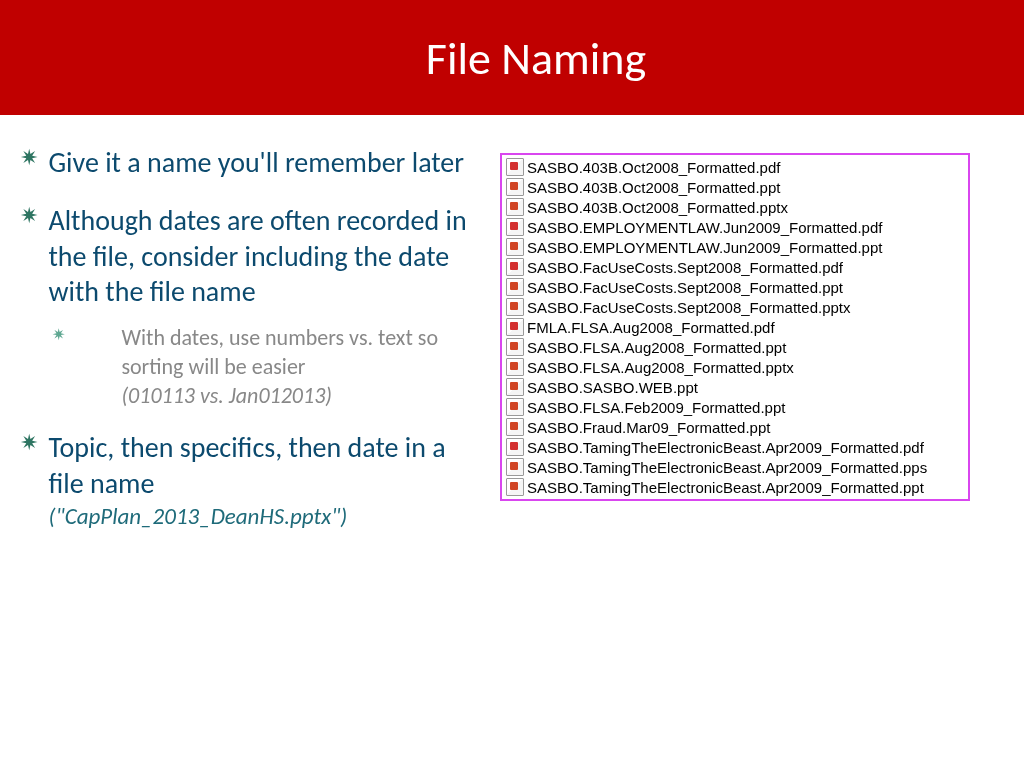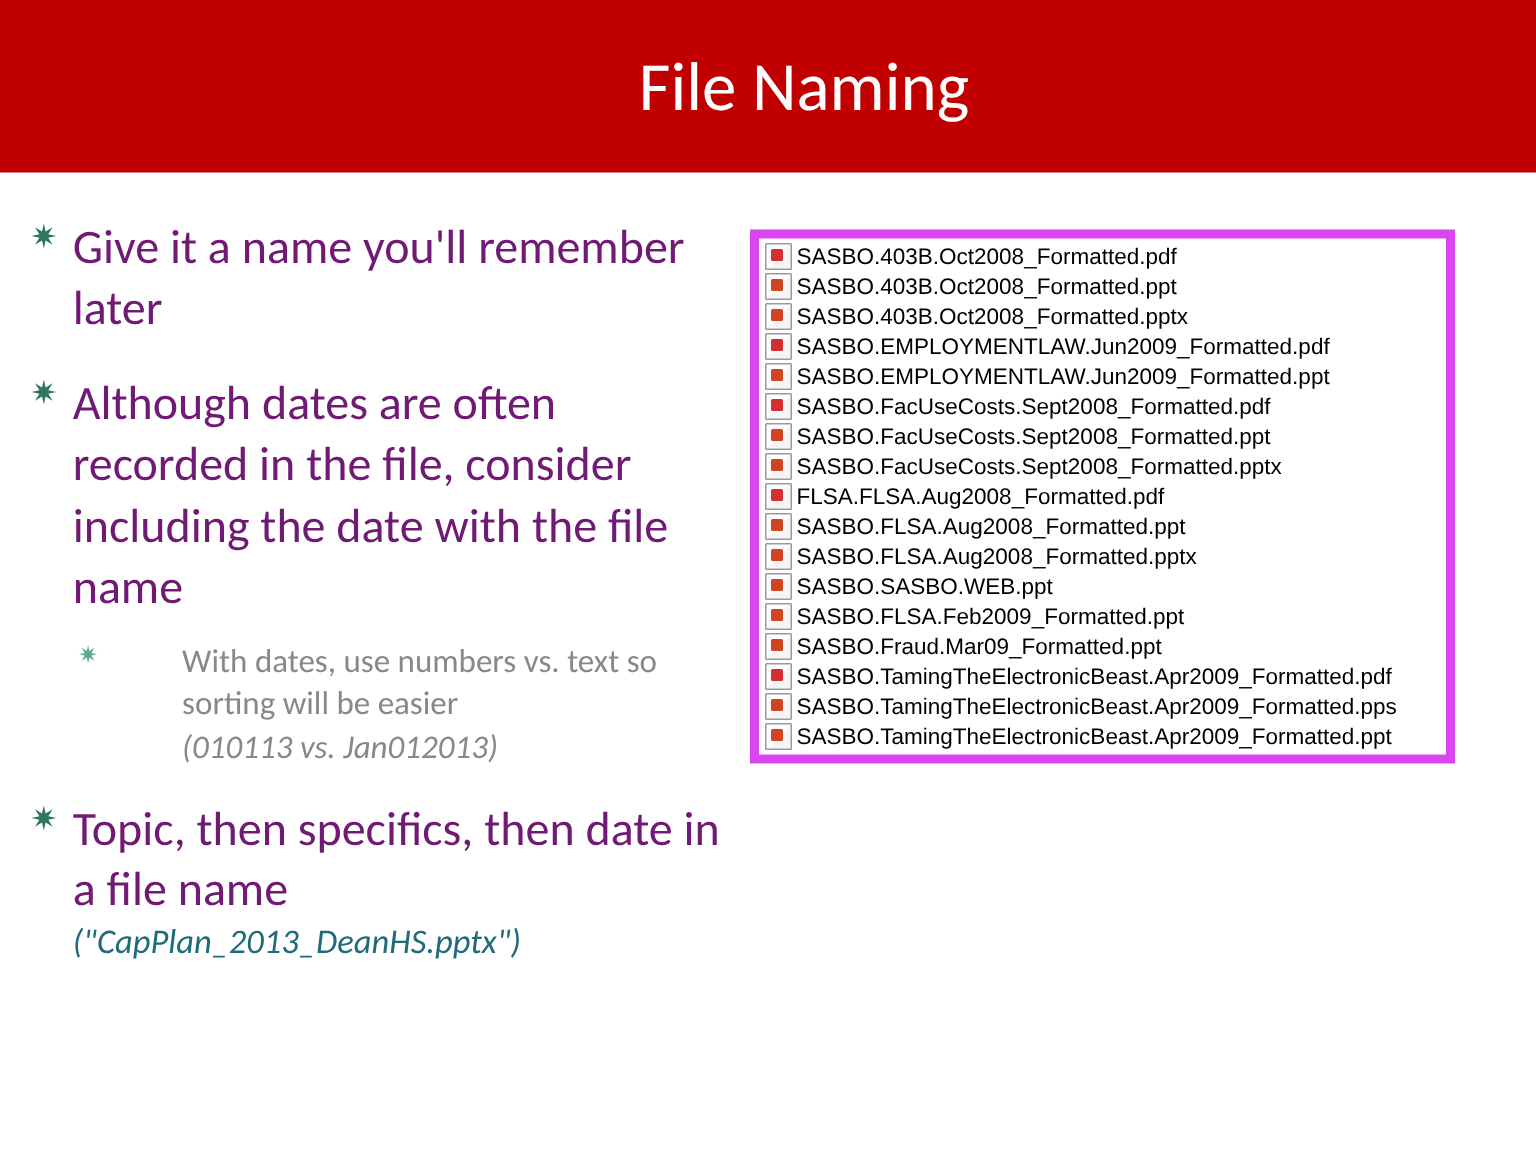--- a/index.html
+++ b/index.html
@@ -36,22 +36,22 @@
       margin-bottom: 22px;
     }
     .star {
       color: #2e7562;
       font-size: 22px;
       margin-right: 10px;
       line-height: 1.2;
       flex-shrink: 0;
     }
     .bullet-text {
-      color: #701a75;
-      font-size: 32px;
+      color: #0c4a6e;
+      font-size: 28px;
       line-height: 1.28;
     }
     .sub-bullet {
       display: flex;
       margin-left: 32px;
       margin-bottom: 20px;
       margin-top: -8px;
     }
     .sub-star {
       color: #5fa892;
@@ -71,21 +71,21 @@
       color: #1f6b7a;
       font-size: 23px;
       font-style: italic;
       line-height: 1.3;
     }
     .right {
       width: 470px;
       padding-top: 8px;
     }
     .file-list {
-      border: 6px solid #d946ef;
+      border: 2px solid #d946ef;
       background: #fff;
       padding: 2px 4px;
     }
     .file-row {
       display: flex;
       align-items: center;
       padding: 1px 0;
       font-family: Tahoma, Verdana, sans-serif;
       font-size: 15px;
       color: #000;
@@ -217,21 +217,21 @@
         <div class="file-row">
           <span class="file-icon icon-ppt"></span>
           <span>SASBO.FacUseCosts.Sept2008_Formatted.ppt</span>
         </div>
         <div class="file-row">
           <span class="file-icon icon-pptx"></span>
           <span>SASBO.FacUseCosts.Sept2008_Formatted.pptx</span>
         </div>
         <div class="file-row">
           <span class="file-icon icon-pdf"></span>
-          <span>FLSA.FLSA.Aug2008_Formatted.pdf</span>
+          <span>FMLA.FLSA.Aug2008_Formatted.pdf</span>
         </div>
         <div class="file-row">
           <span class="file-icon icon-ppt"></span>
           <span>SASBO.FLSA.Aug2008_Formatted.ppt</span>
         </div>
         <div class="file-row">
           <span class="file-icon icon-pptx"></span>
           <span>SASBO.FLSA.Aug2008_Formatted.pptx</span>
         </div>
         <div class="file-row">

